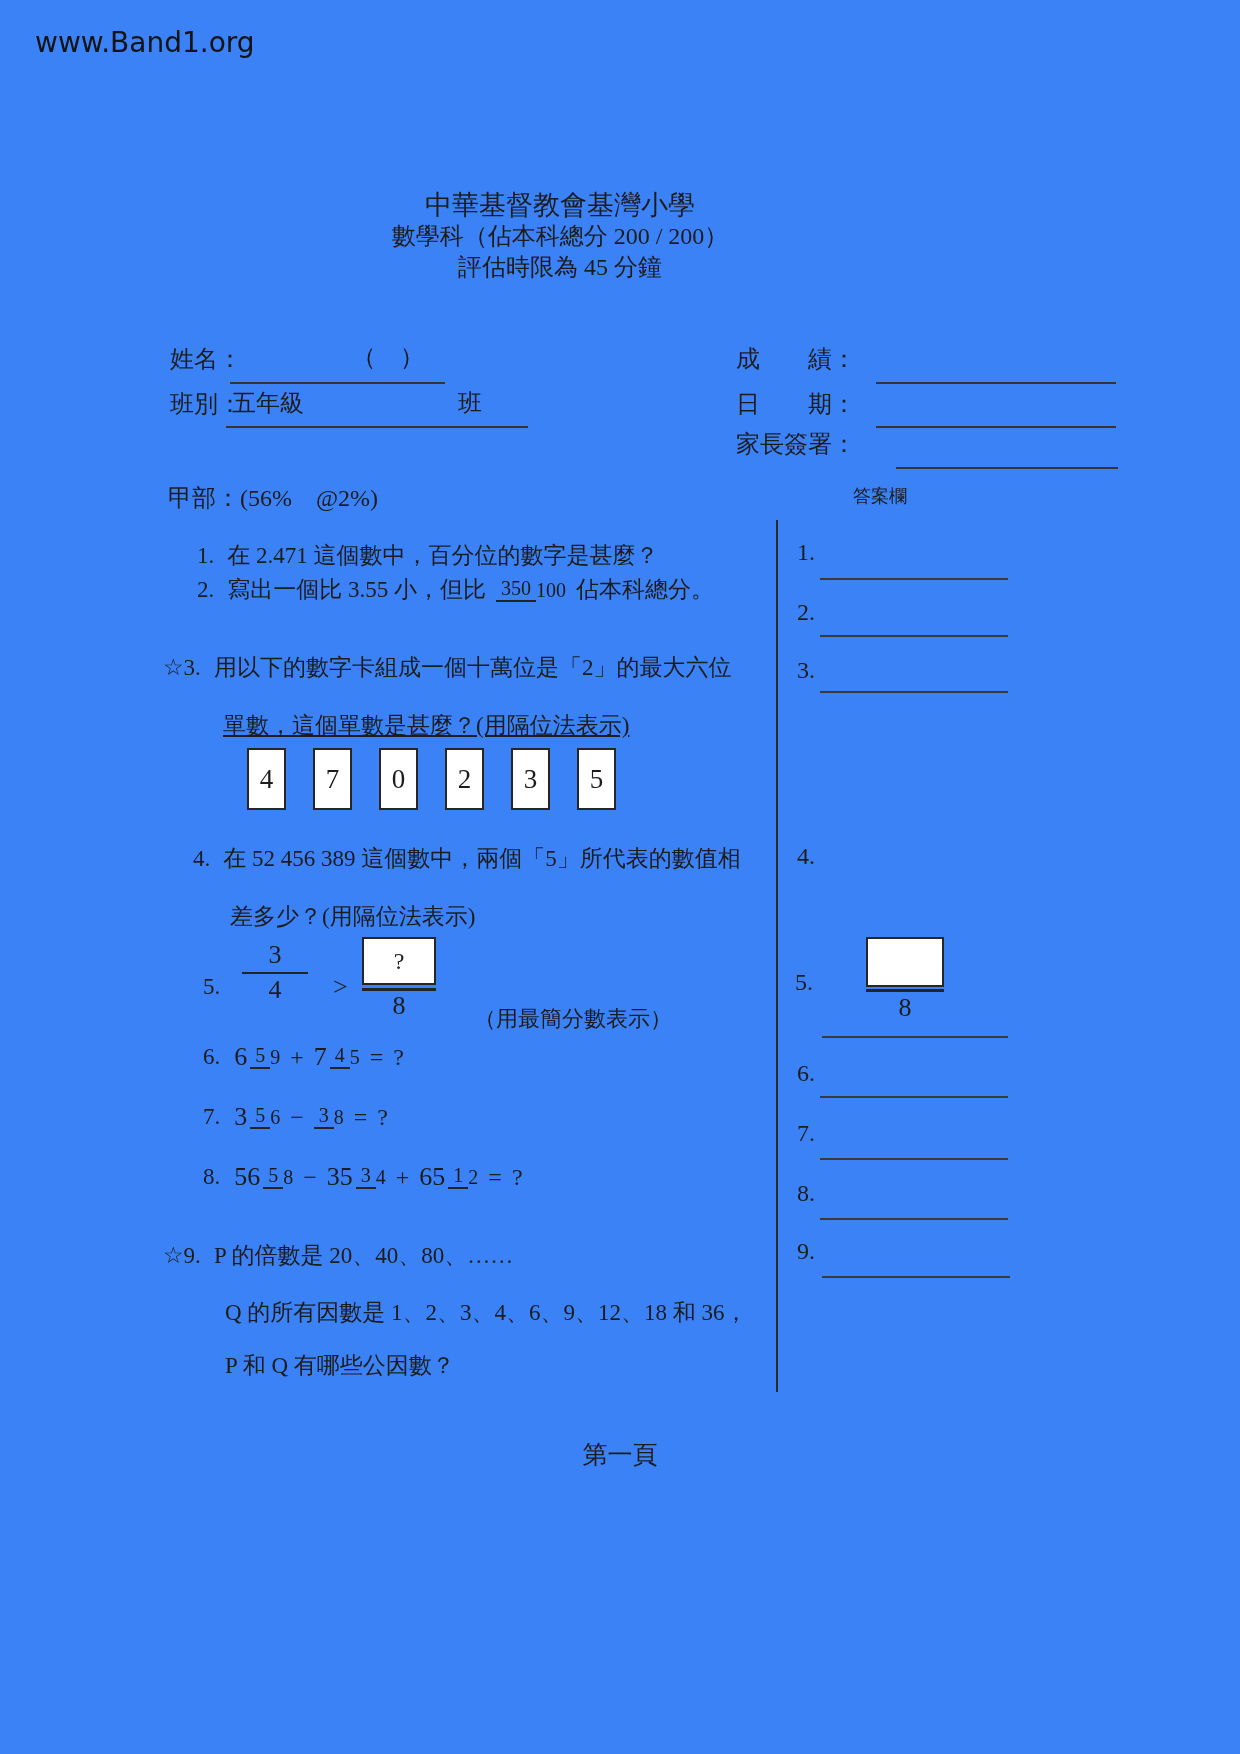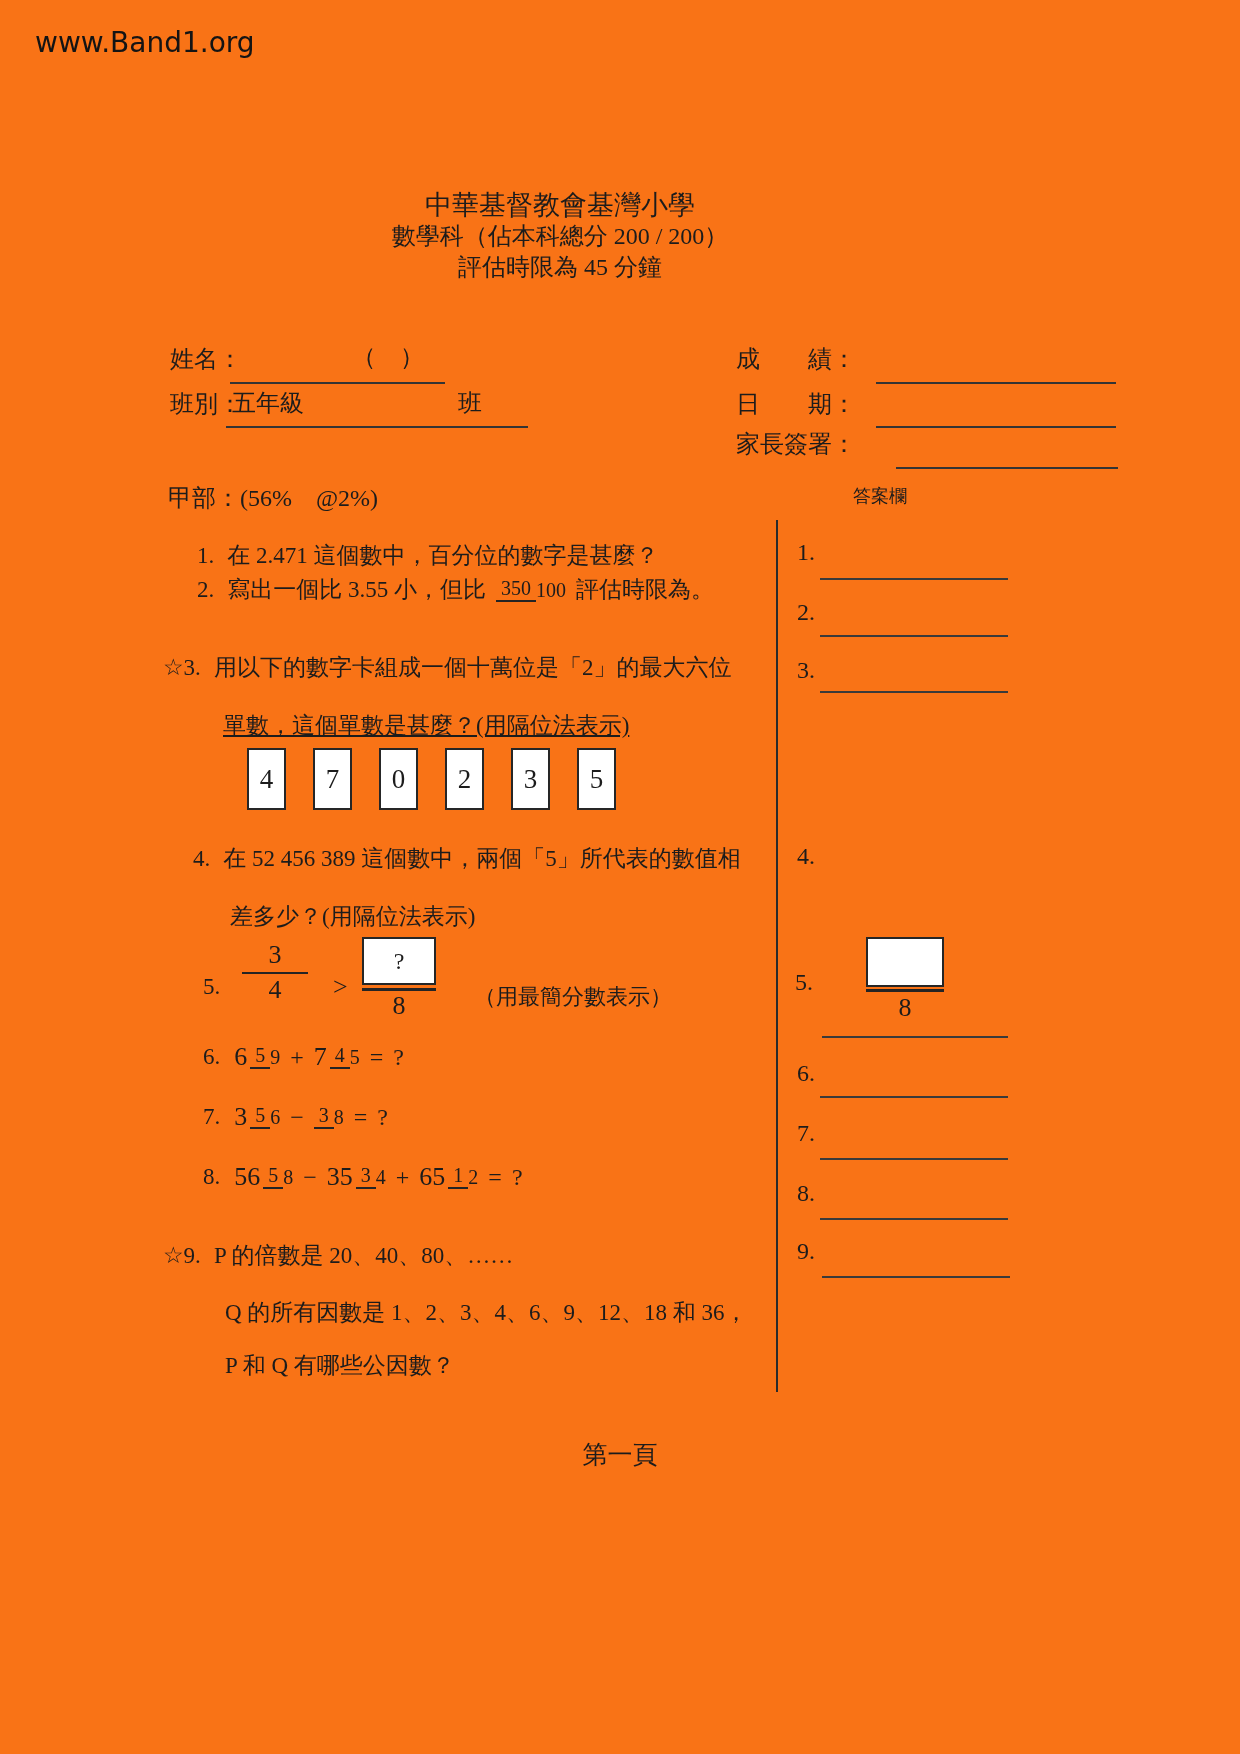--- a/index.html
+++ b/index.html
@@ -2,21 +2,21 @@
 <html><head>
 <meta charset="utf-8">
 <style>
   *{box-sizing:border-box;}
   html,body{margin:0;padding:0;}
   body{
     width:1240px;height:1754px;position:relative;background:#ffffff;
     font-family:"Liberation Serif","DejaVu Serif",serif;color:#1c1c1c;
     -webkit-font-smoothing:antialiased;
   }
-  .page{position:absolute;inset:0;background:#f97316;overflow:hidden;}
+  .page{position:absolute;inset:0;background:#3b82f6;overflow:hidden;}
   .abs{position:absolute;}
   .wm{font-family:"DejaVu Sans","Liberation Sans",sans-serif;font-size:28px;color:#141414;}
   .hdr{left:220px;width:680px;text-align:center;}
   .hdr .ln{font-size:24px;line-height:31px;}
   .hdr .school{font-size:27px;}
   .lab{font-size:24px;white-space:nowrap;}
   .uline{border-bottom:2px solid #343434;height:0;}
   .qrow{display:flex;align-items:center;gap:13px;font-size:23px;white-space:nowrap;}
   .qno{font-size:23px;flex:none;}
   .frac{display:inline-flex;align-items:center;line-height:1.05;font-size:20px;}
@@ -73,21 +73,21 @@
     <span>在 2.471 這個數中，百分位的數字是甚麼？</span>
   </div>
 
   <div class="abs qrow" style="left:197px;top:574px;gap:10px;">
     <span class="qno" style="margin-right:3px;">2.</span>
     <span>寫出一個比 3.55 小，但比</span>
     <span class="frac">
       <span class="fn">350</span>
       <span class="fd">100</span>
     </span>
-    <span>評估時限為。</span>
+    <span>佔本科總分。</span>
   </div>
 
   <div class="abs qrow" style="left:163px;top:652px;">
     <span class="qno">☆3.</span>
     <span>用以下的數字卡組成一個十萬位是「2」的最大六位</span>
   </div>
   <div class="abs qrow" style="left:223px;top:710px;text-decoration:underline;">
     <span>單數，這個單數是甚麼？(用隔位法表示)</span>
   </div>
   <div class="abs cards" style="left:247px;top:748px;">
@@ -110,21 +110,21 @@
   <div class="abs qno" style="left:203px;top:974px;">5.</div>
   <div class="abs center" style="left:242px;top:941px;width:66px;font-size:26px;line-height:1.1;">
     <div>3</div>
     <div style="border-top:2px solid #242424;margin-top:2px;padding-top:2px;">4</div>
   </div>
   <div class="abs op" style="left:333px;top:972px;font-size:26px;">&gt;</div>
   <div class="abs center" style="left:362px;top:937px;width:74px;line-height:1.1;">
     <div style="height:48px;border:2px solid #262626;display:flex;align-items:center;justify-content:center;font-size:24px;background:#fff;">?</div>
     <div style="border-top:3px solid #242424;margin-top:3px;padding-top:1px;font-size:26px;">8</div>
   </div>
-  <div class="abs" style="left:474px;top:982px;font-size:22px;">（用最簡分數表示）</div>
+  <div class="abs" style="left:474px;top:1004px;font-size:22px;">（用最簡分數表示）</div>
 
   <div class="abs qrow" style="left:203px;top:1042px;gap:10px;">
     <span class="qno" style="margin-right:4px;">6.</span>
     <span class="mixed">
       <span class="mw">6</span>
       <span class="frac">
         <span class="fn">5</span>
         <span class="fd">9</span>
       </span>
     </span>

